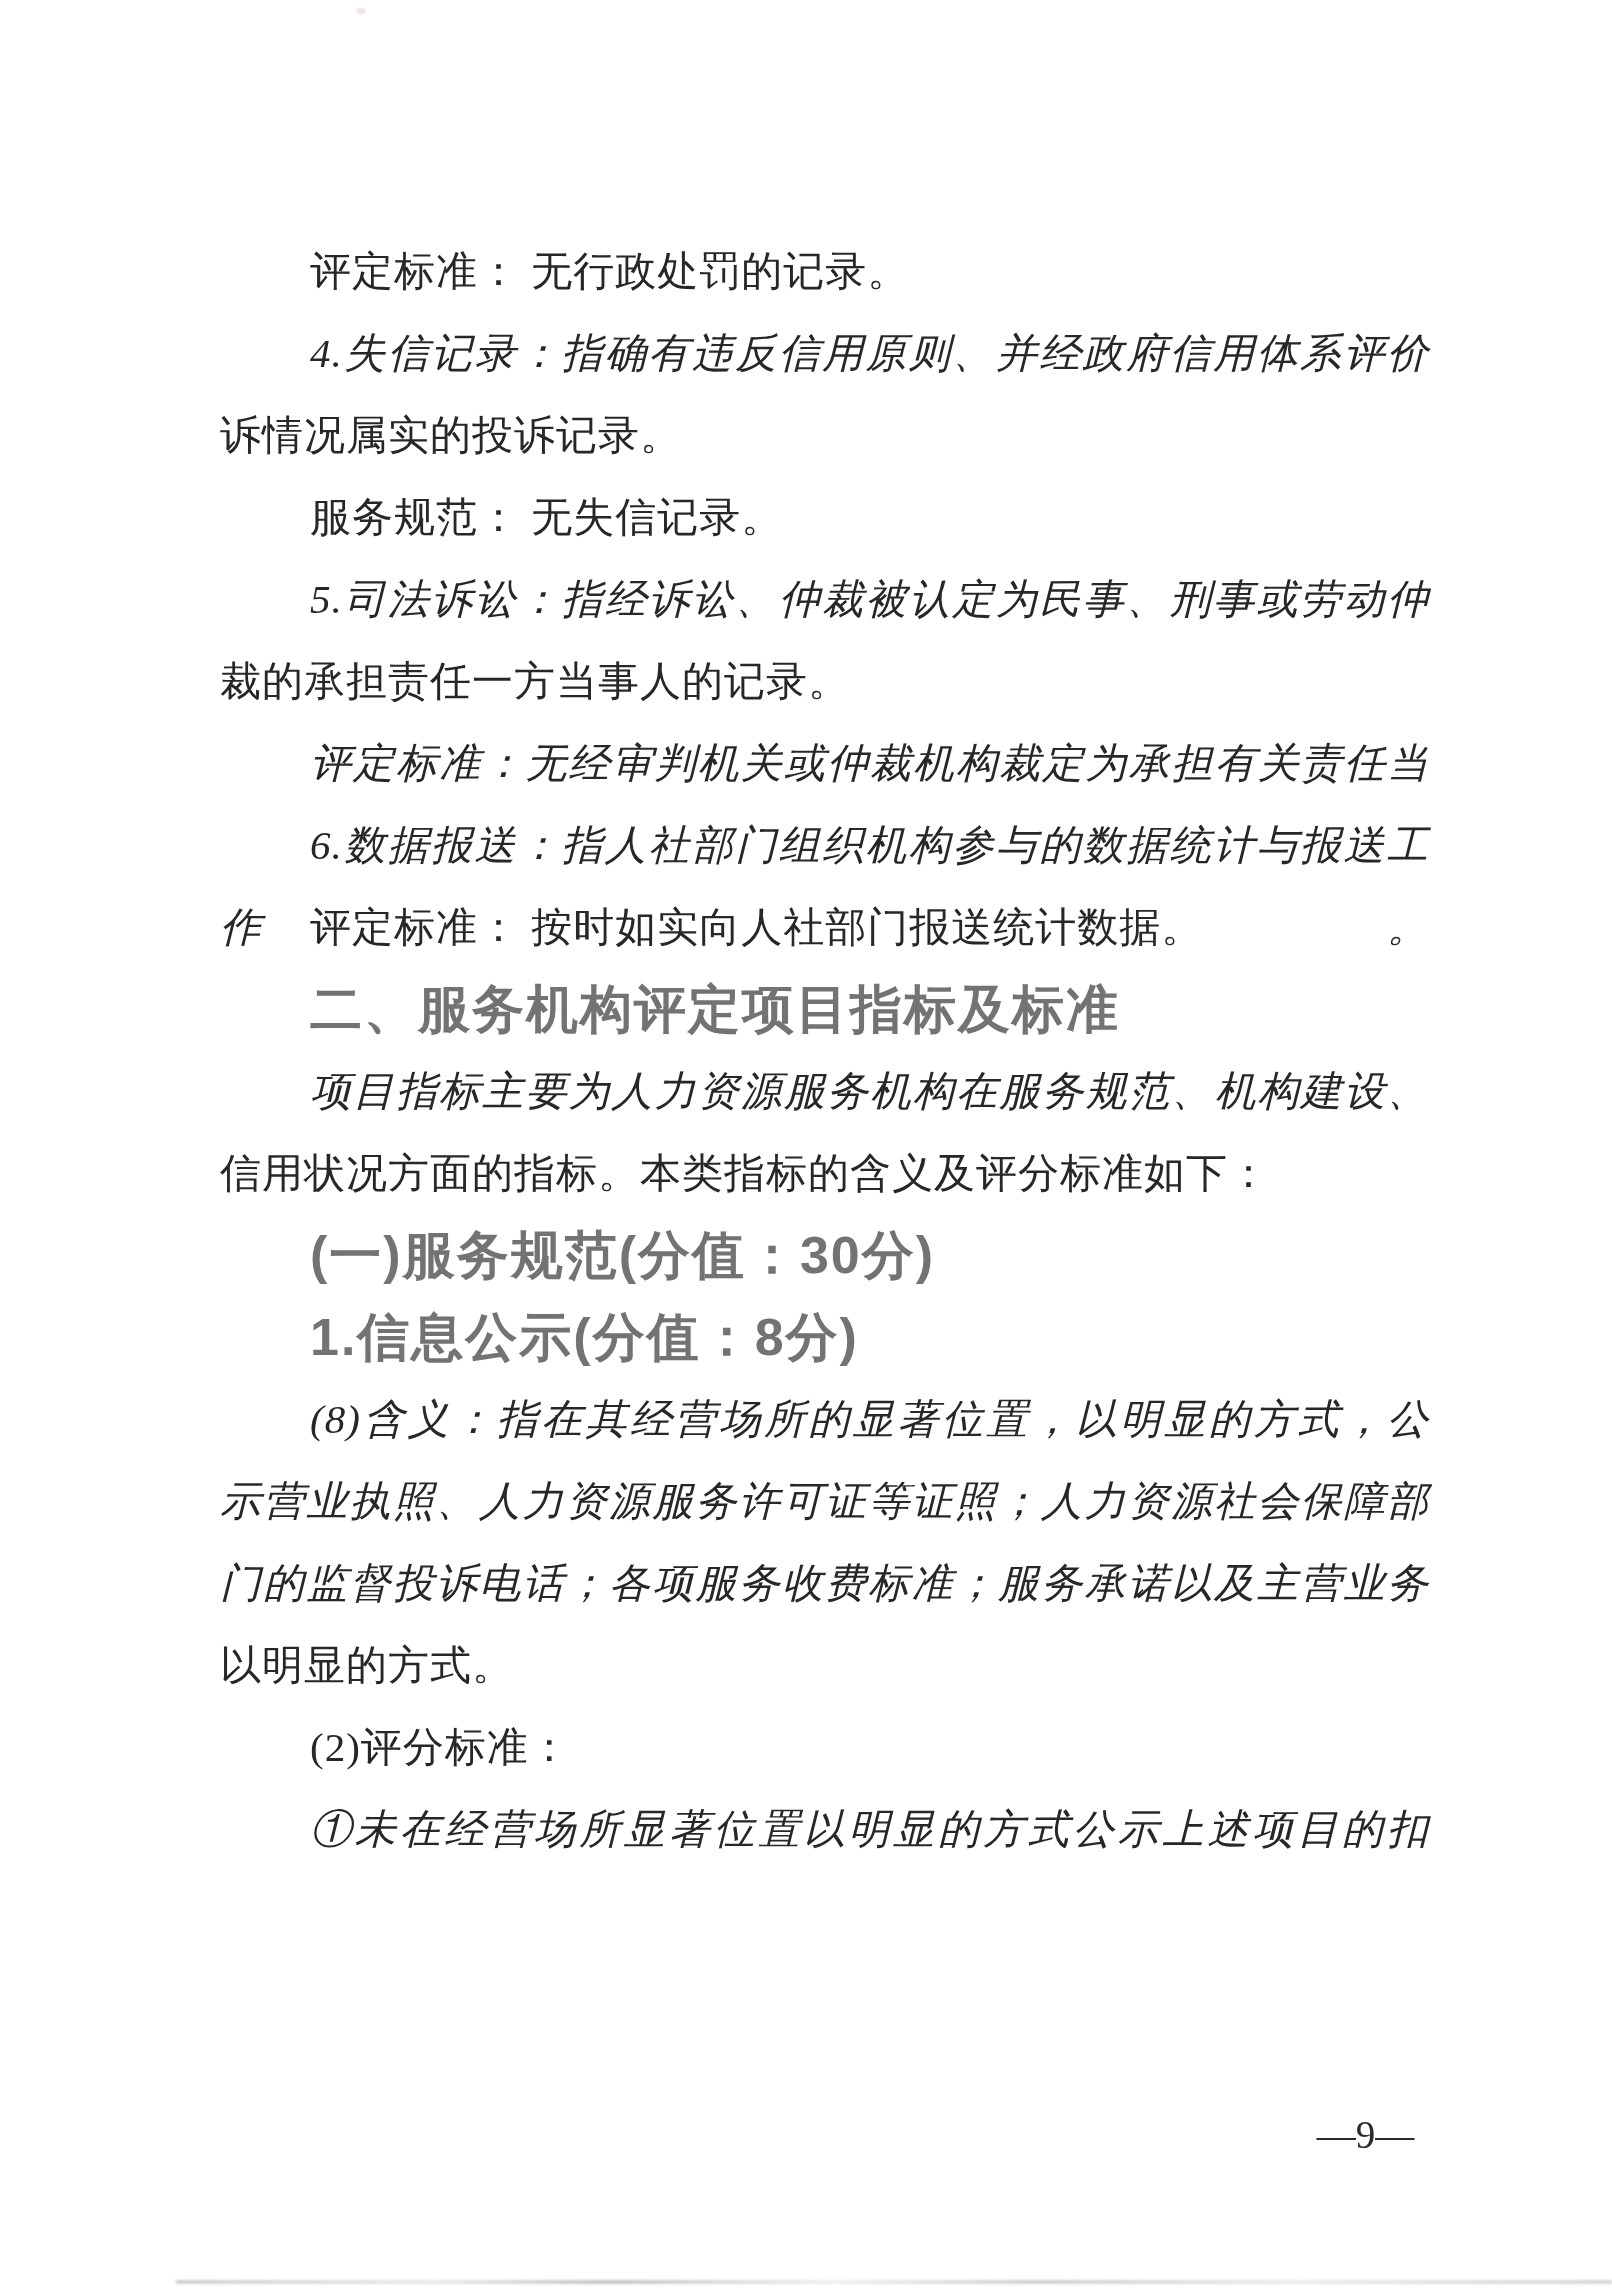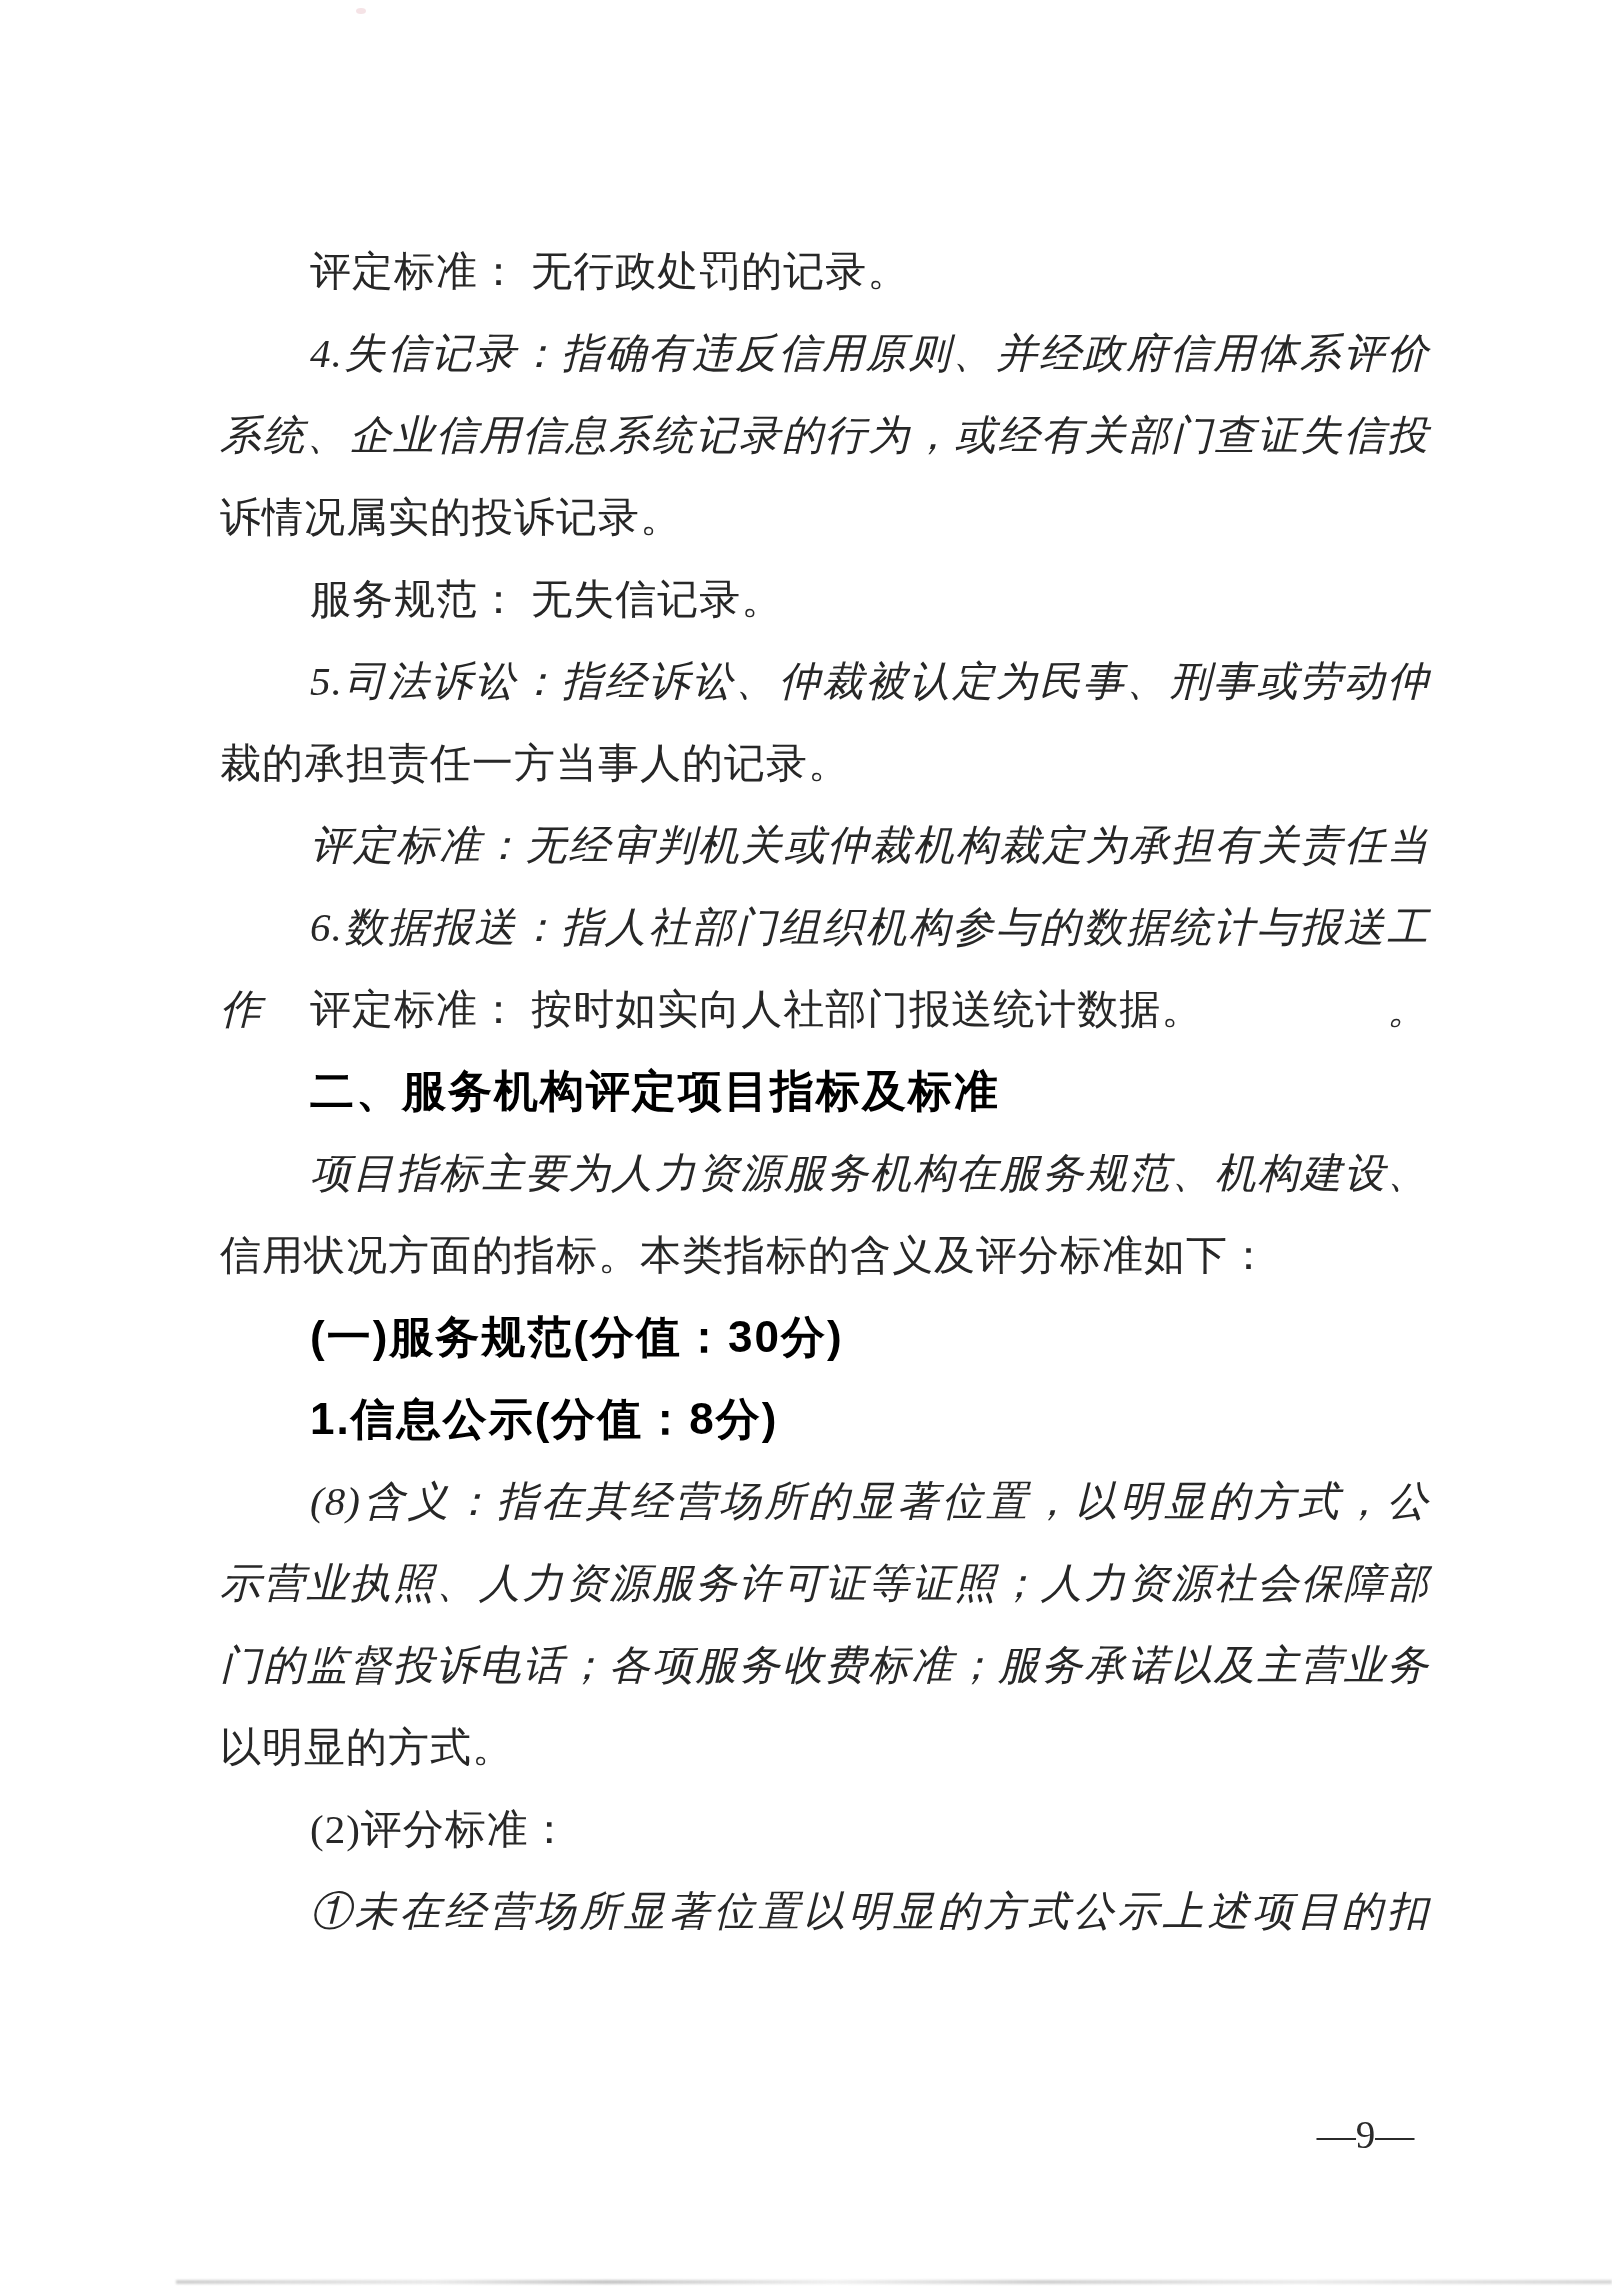--- a/index.html
+++ b/index.html
@@ -35,23 +35,23 @@
   .line.justify {
     white-space: normal;
     text-align: justify;
     text-align-last: justify;
     text-justify: inter-character;
     font-style: italic;
   }
   .line.heading {
     font-family: "Liberation Sans", "DejaVu Sans", sans-serif;
     font-weight: 700;
-    font-size: 44px;
+    font-size: 52px;
     letter-spacing: 2px;
-    color: #000000;
+    color: #737373;
   }
   .page-number {
     position: absolute;
     left: 1297px;
     top: 2105px;
     width: 137px;
     height: 59px;
     line-height: 59px;
     text-align: center;
     font-size: 39px;
@@ -86,21 +86,20 @@
 </style>
 </head>
 <body>
 
 <div class="page">
   <div class="scan-artifact-top"></div>
 
   <div class="textblock" id="doc-lines">
       <div class="line indent">评定标准： 无行政处罚的记录。</div>
       <div class="line indent justify">4.失信记录：指确有违反信用原则、并经政府信用体系评价</div>
-      <div class="line justify">系统、企业信用信息系统记录的行为，或经有关部门查证失信投</div>
       <div class="line">诉情况属实的投诉记录。</div>
       <div class="line indent">服务规范： 无失信记录。</div>
       <div class="line indent justify">5.司法诉讼：指经诉讼、仲裁被认定为民事、刑事或劳动仲</div>
       <div class="line">裁的承担责任一方当事人的记录。</div>
       <div class="line indent justify">评定标准：无经审判机关或仲裁机构裁定为承担有关责任当</div>
       <div class="line indent justify">6.数据报送：指人社部门组织机构参与的数据统计与报送工作。</div>
       <div class="line indent">评定标准： 按时如实向人社部门报送统计数据。</div>
       <div class="line heading indent">二、服务机构评定项目指标及标准</div>
       <div class="line indent justify">项目指标主要为人力资源服务机构在服务规范、机构建设、</div>
       <div class="line">信用状况方面的指标。本类指标的含义及评分标准如下：</div>

